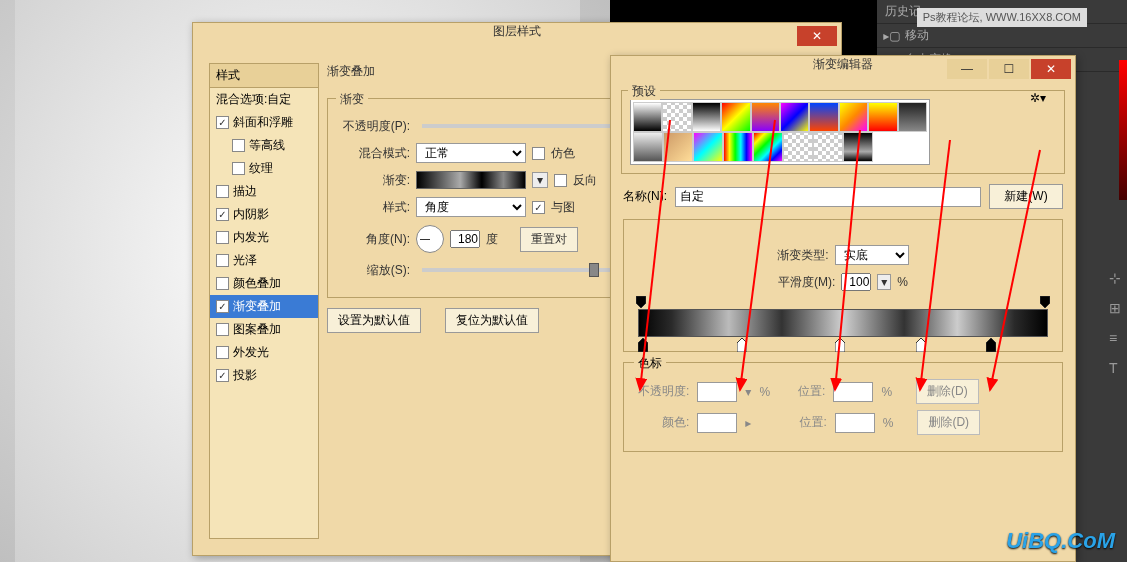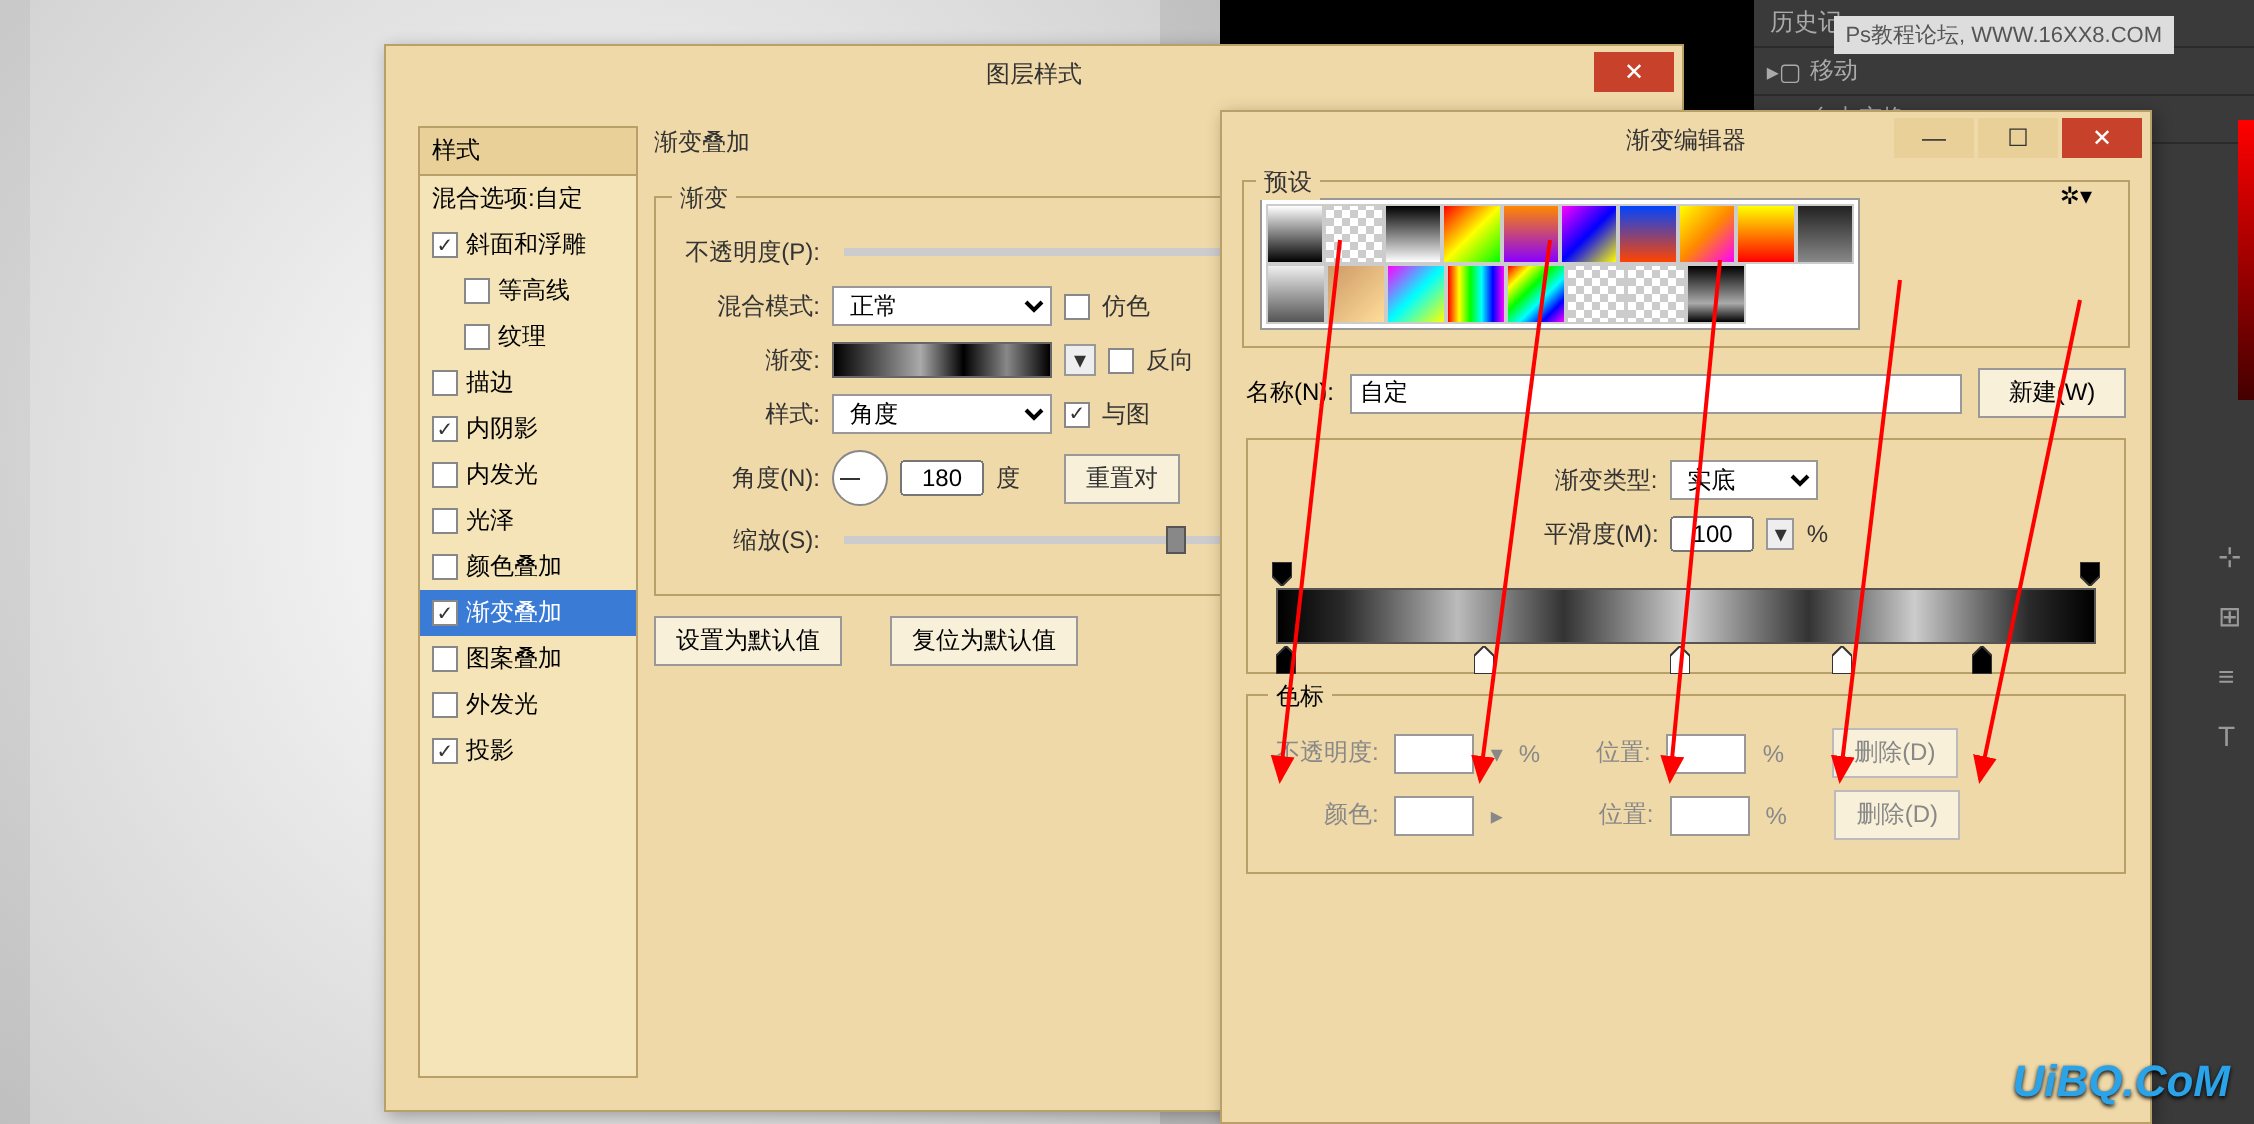--- a/index.html
+++ b/index.html
@@ -7,55 +7,55 @@
 .canvas-bg{position:absolute;left:0;top:0;width:610px;height:562px;background:radial-gradient(ellipse at 40% 40%,#e8e8e8,#b8b8b8)}
 .canvas-inner{position:absolute;left:15px;top:0;width:565px;height:562px;background:radial-gradient(ellipse at 50% 45%,#fff,#d0d0d0)}
 .dark-panel{position:absolute;right:0;top:0;width:250px;height:562px;background:#3a3a3a;color:#aaa}
 .dark-row{display:flex;align-items:center;height:24px;padding:0 8px;gap:6px;border-bottom:1px solid #2a2a2a}
 .dark-icon{width:14px;height:14px;display:inline-flex;align-items:center;justify-content:center}
 .watermark-top{position:absolute;right:40px;top:8px;background:#ddd;color:#555;padding:2px 6px;font-size:11px;z-index:200}
 .watermark-bottom{position:absolute;right:12px;bottom:8px;color:#2aa3e8;font-size:22px;font-weight:bold;font-style:italic;text-shadow:0 1px 2px #000;z-index:200}
 .dialog{position:absolute;background:#f0d9a8;border:1px solid #b8a068;box-shadow:2px 2px 8px rgba(0,0,0,.3)}
 .dlg1{left:192px;top:22px;width:650px;height:534px;z-index:50}
 .dlg2{left:610px;top:55px;width:466px;height:507px;z-index:60}
-.titlebar{height:28px;background:#f0d9a8;display:flex;align-items:center;justify-content:center;position:relative;color:#333}
+.titlebar{height:28px;background:#f0d9a8;display:flex;justify-content:center;position:relative;color:#333}
 .close-btn{position:absolute;right:4px;top:3px;width:40px;height:20px;background:#c7412b;color:#fff;display:flex;align-items:center;justify-content:center;cursor:pointer}
 .min-btn{position:absolute;right:88px;top:3px;width:40px;height:20px;background:#e8d098;display:flex;align-items:center;justify-content:center}
 .max-btn{position:absolute;right:46px;top:3px;width:40px;height:20px;background:#e8d098;display:flex;align-items:center;justify-content:center}
 .dlg-body{position:absolute;left:8px;right:8px;top:32px;bottom:8px;background:#f0d9a8}
 .styles-col{position:absolute;left:8px;top:8px;width:110px;bottom:8px;border:1px solid #b8a068;background:#f5e4b8}
 .styles-hdr{background:#e8d098;padding:3px 6px;border-bottom:1px solid #b8a068}
 .style-item{display:flex;align-items:center;gap:4px;padding:3px 6px;cursor:pointer}
 .style-item.sel{background:#3a7bd5;color:#fff}
 .chk{width:13px;height:13px;border:1px solid #888;background:#fff;display:inline-flex;align-items:center;justify-content:center;font-size:10px;color:#333}
 .form-area{position:absolute;left:126px;top:8px;right:8px;bottom:8px}
 .group-label{color:#333;margin-bottom:4px}
 .fieldset{border:1px solid #b8a068;padding:10px 12px;margin-top:18px;position:relative}
 .fieldset-label{position:absolute;left:8px;top:-8px;background:#f0d9a8;padding:0 4px;color:#333}
 .row{display:flex;align-items:center;gap:6px;margin:8px 0;color:#333}
 .row label{min-width:70px;text-align:right}
 select,input[type=text]{border:1px solid #999;background:#fff;height:20px;padding:0 4px}
-.num-input{width:42px;text-align:center}
+.num-input{width:30px;text-align:right}
 .slider{flex:1;height:4px;background:#ccc;position:relative;margin:0 6px}
 .slider-thumb{position:absolute;top:-5px;width:10px;height:14px;background:#888;border:1px solid #555}
 .grad-bar{width:110px;height:18px;border:1px solid #666;background:linear-gradient(90deg,#000,#555,#aaa,#000,#888,#000)}
 .angle-dial{width:28px;height:28px;border:1px solid #888;border-radius:50%;background:#fff;position:relative}
 .angle-dial::after{content:"";position:absolute;left:50%;top:50%;width:10px;height:1px;background:#333;transform-origin:left;transform:rotate(180deg)}
 .btn{border:1px solid #999;background:#f8f0d8;padding:3px 10px;cursor:pointer;text-align:center}
 .btn-row{display:flex;gap:24px;margin-top:10px}
 .right-btns{position:absolute;right:12px;top:40px;width:84px;display:flex;flex-direction:column;gap:8px}
 .right-btns .btn{width:84px}
 .presets{border:1px solid #b8a068;padding:8px;margin:6px 10px 10px 10px;position:relative}
 .preset-grid{width:300px;border:1px solid #999;background:#fff;padding:2px}
 .preset-row{display:flex}
 .sw{width:30px;height:30px;border:1px solid #ccc}
 .gear{position:absolute;right:18px;top:0}
 .name-row{display:flex;align-items:center;gap:8px;margin:10px 12px}
 .name-row input{flex:1}
-.grad-edit{margin:8px 12px;border:1px solid #b8a068;padding:34px 14px 14px 14px;position:relative}
+.grad-edit{margin:8px 12px;border:1px solid #b8a068;padding:49px 14px 14px 14px;position:relative}
 .big-grad{height:28px;border:1px solid #555;background:linear-gradient(90deg,#000 0%,#2a2a2a 8%,#bbb 22%,#333 35%,#d0d0d0 50%,#333 65%,#ccc 78%,#2a2a2a 92%,#000 100%);position:relative;margin-top:18px}
 .stop-top{position:absolute;top:-14px;width:10px;height:12px}
 .stop-bot{position:absolute;bottom:-16px;width:10px;height:14px}
 .stop-top svg,.stop-bot svg{display:block}
 .arrow{position:absolute;pointer-events:none;z-index:70}
 .colorstop-box{border:1px solid #b8a068;margin:10px 12px;padding:10px 14px;position:relative}
 .cs-label{position:absolute;left:10px;top:-8px;background:#f0d9a8;padding:0 4px}
 .cs-row{display:flex;align-items:center;gap:8px;margin:6px 0;color:#888}
 .cs-row .btn{color:#888;border-color:#bbb}
 .red-strip{position:absolute;right:0;top:60px;width:8px;height:140px;background:linear-gradient(#f00,#400);z-index:30}

